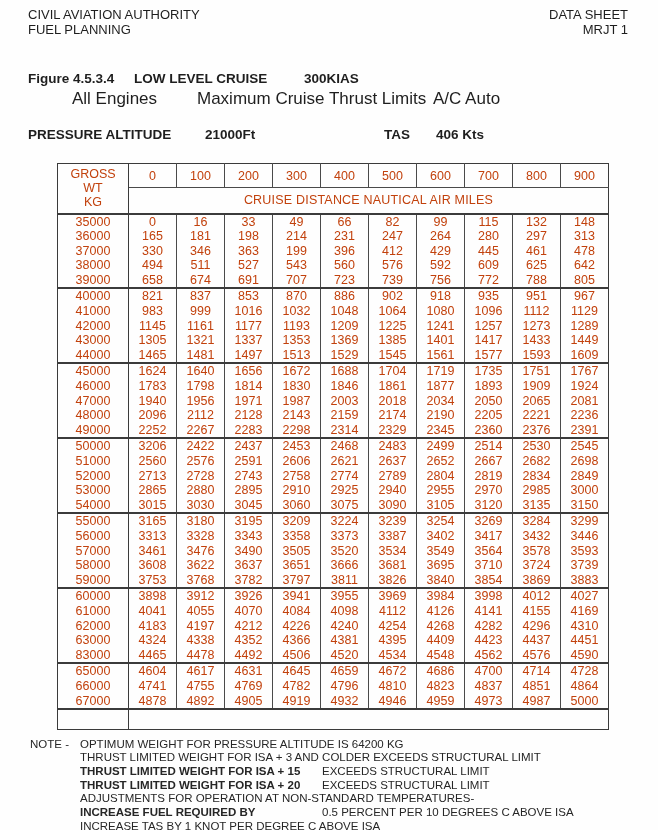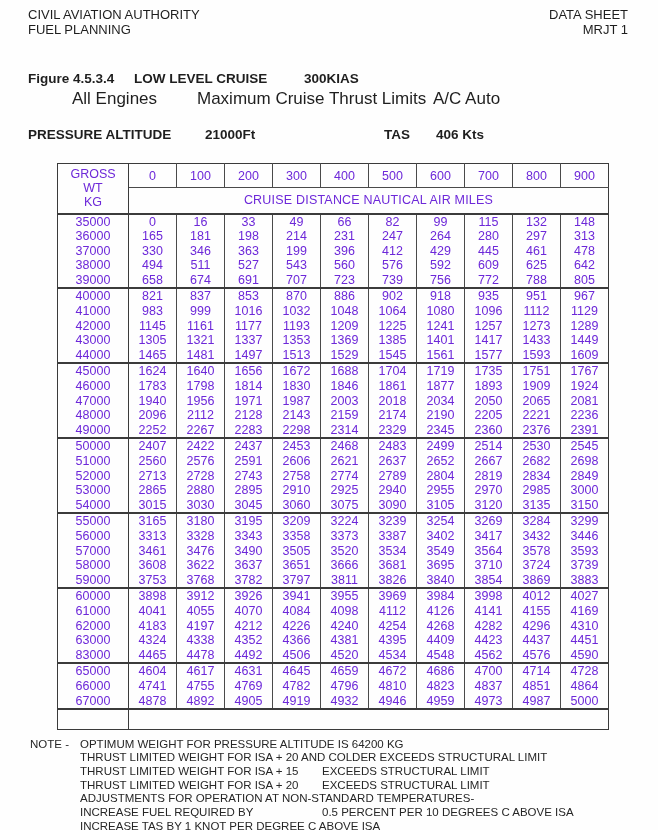--- a/index.html
+++ b/index.html
@@ -35,21 +35,21 @@
   .pressure-line .p-label { position: absolute; left: 0; }
   .pressure-line .p-value { position: absolute; left: 177px; }
   .pressure-line .t-label { position: absolute; left: 356px; }
   .pressure-line .t-value { position: absolute; left: 408px; }
 
   
   .cruise-table {
     border-collapse: collapse; table-layout: fixed;
     margin: 20px 0 6px 57px;
     border: 1.5px solid #3b3b3b;
-    font-size: 12.5px; color: #6d28d9;
+    font-size: 12.5px; color: #c2410c;
   }
   .cruise-table col.wcol { width: 71px; }
   .cruise-table col.dcol { width: 48px; }
   .cruise-table th, .cruise-table td { padding: 0; text-align: center; font-weight: normal; }
   .corner {
     border-right: 1.5px solid #3b3b3b;
     font-size: 12.5px; line-height: 14px; vertical-align: middle;
   }
   .dist-h {
     border-left: 1px solid #4a4a4a;
@@ -66,21 +66,21 @@
 
   
   .note {
     display: flex;
     margin: 8px 0 0 30px;
     font-size: 11.5px; line-height: 13.7px;
     color: #262626;
   }
   .note-label { width: 50px; flex: none; }
   .note-line { white-space: nowrap; }
-  .note-left-tab { display: inline-block; width: 242px; }
+  .note-left-tab { display: inline-block; width: 242px; font-weight: bold; }
 </style>
 </head>
 <body>
 
 <div class="page">
 
   <div class="masthead">
     <div class="left">
       <div>CIVIL AVIATION AUTHORITY</div>
       <div>FUEL PLANNING</div>
@@ -343,21 +343,21 @@
           <td class="dcell">2329</td>
           <td class="dcell">2345</td>
           <td class="dcell">2360</td>
           <td class="dcell">2376</td>
           <td class="dcell">2391</td>
         </tr>
       </tbody>
       <tbody>
         <tr>
           <td class="wcell">50000</td>
-          <td class="dcell">2407</td>
+          <td class="dcell">3206</td>
           <td class="dcell">2422</td>
           <td class="dcell">2437</td>
           <td class="dcell">2453</td>
           <td class="dcell">2468</td>
           <td class="dcell">2483</td>
           <td class="dcell">2499</td>
           <td class="dcell">2514</td>
           <td class="dcell">2530</td>
           <td class="dcell">2545</td>
         </tr>
@@ -594,21 +594,21 @@
         <td class="wcell"></td>
         <td colspan="10"></td>
       </tr>
     </tfoot>
   </table>
 
   <div class="note">
     <div class="note-label">NOTE -</div>
     <div class="note-lines">
         <div class="note-line"><span>OPTIMUM WEIGHT FOR PRESSURE ALTITUDE IS 64200 KG</span></div>
-        <div class="note-line"><span>THRUST LIMITED WEIGHT FOR ISA + 20 AND COLDER EXCEEDS STRUCTURAL LIMIT</span></div>
+        <div class="note-line"><span>THRUST LIMITED WEIGHT FOR ISA + 3 AND COLDER EXCEEDS STRUCTURAL LIMIT</span></div>
         <div class="note-line"><span class="note-left-tab">THRUST LIMITED WEIGHT FOR ISA + 15</span><span>EXCEEDS STRUCTURAL LIMIT</span></div>
         <div class="note-line"><span class="note-left-tab">THRUST LIMITED WEIGHT FOR ISA + 20</span><span>EXCEEDS STRUCTURAL LIMIT</span></div>
         <div class="note-line"><span>ADJUSTMENTS FOR OPERATION AT NON-STANDARD TEMPERATURES-</span></div>
         <div class="note-line"><span class="note-left-tab">INCREASE FUEL REQUIRED BY</span><span>0.5 PERCENT PER 10 DEGREES C ABOVE ISA</span></div>
         <div class="note-line"><span>INCREASE TAS BY 1 KNOT PER DEGREE C ABOVE ISA</span></div>
       </div>
   </div>
 
 </div>
 

